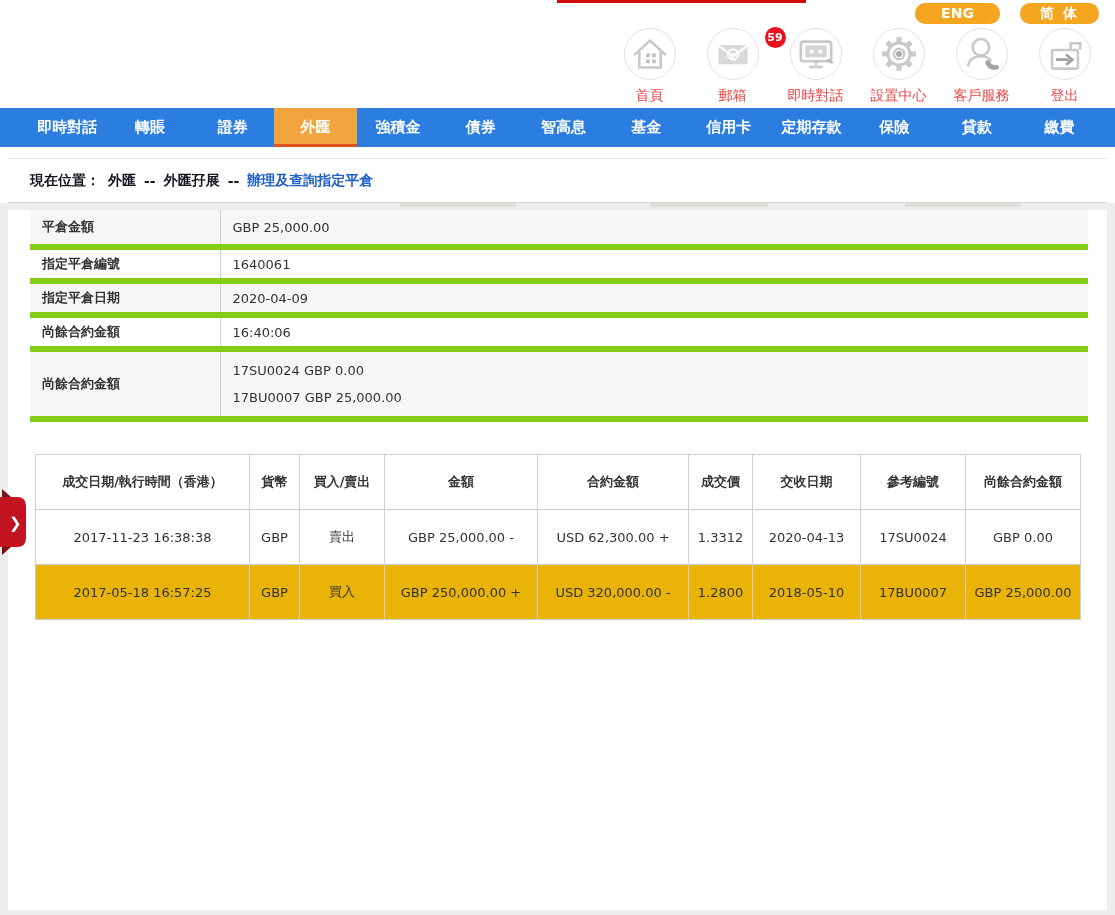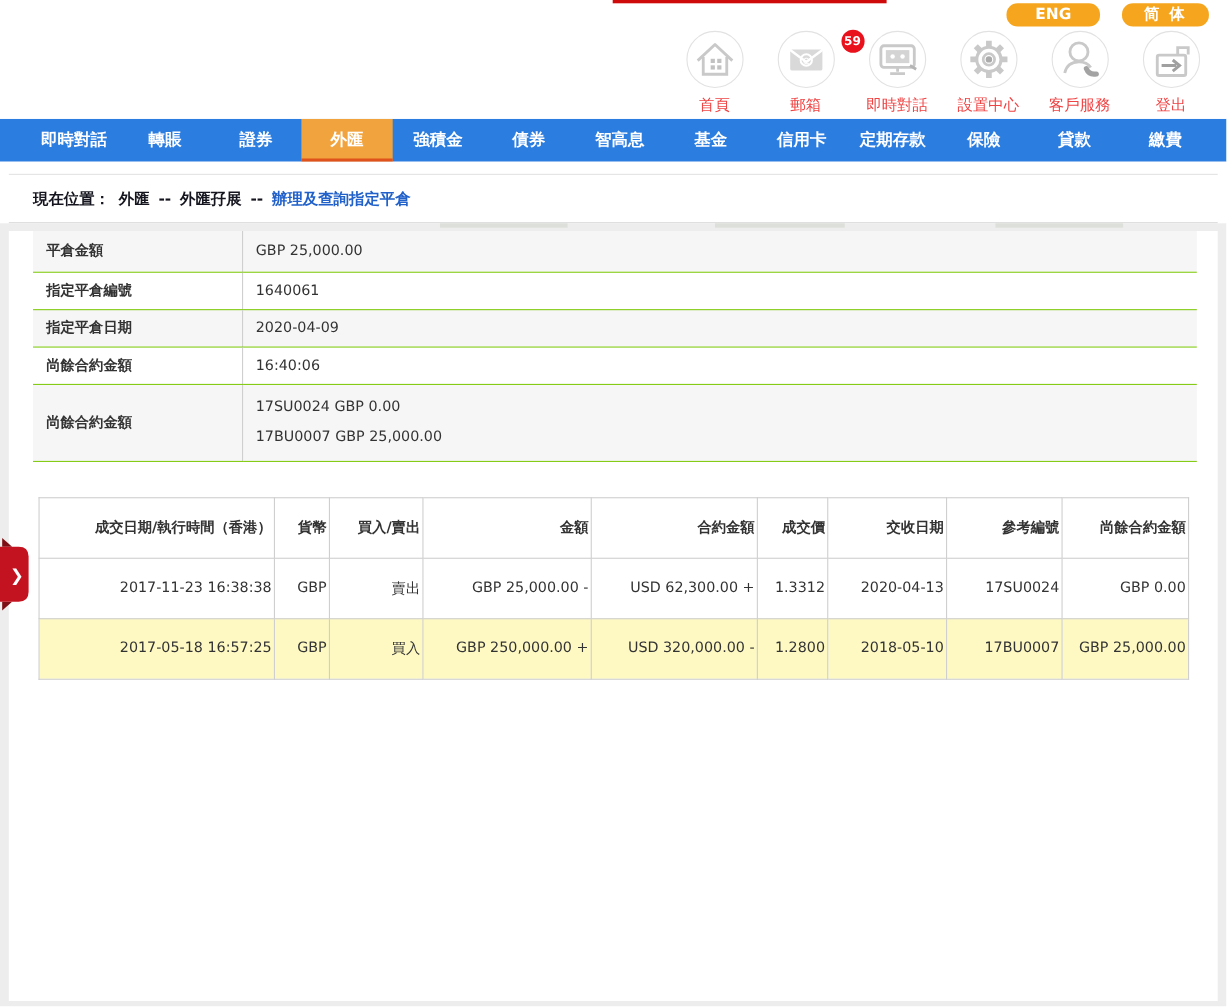--- a/index.html
+++ b/index.html
@@ -74,35 +74,35 @@
 
   .success-bar {
     margin: 7px 27px 0 22px; height: 26px; background: #3c87de;
     color: #fff; font-size: 13px; font-weight: bold;
     line-height: 26px; padding-left: 12px;
   }
 
   table { border-collapse: collapse; font-size: 13px; color: #333; }
 
   .details { margin: 0 27px 0 22px; width: 1058px; table-layout: fixed; }
-  .details td { border-bottom: 1px solid #84cc16; padding-left: 12px; vertical-align: middle; }
+  .details td { border-bottom: 6px solid #84cc16; padding-left: 12px; vertical-align: middle; }
   .details td.lbl { width: 190px; font-weight: bold; border-right: 1px solid #cfcfcf; }
   .details tr.h37 td { height: 37px; }
   .details tr.h34 td { height: 34px; }
   .details tr.h70 td { height: 70px; }
   .details tr.alt { background: #f6f6f6; }
   .details .multiline div { line-height: 20px; margin: 7px 0; }
 
   .txn { margin: 32px 0 0 27px; width: 1045px; table-layout: fixed; }
   .txn th, .txn td {
-    border: 1px solid #cfcfcf; text-align: right; vertical-align: middle;
+    border: 1px solid #cfcfcf; text-align: center; vertical-align: middle;
     height: 34px; padding: 18px 2px; white-space: nowrap;
   }
   .txn th { height: 33px; font-weight: bold; background: #fff; }
-  .txn tr.alt td { background: #fef9c3; }
+  .txn tr.alt td { background: #eab308; }
 
   
   .side-tab { position: absolute; left: 0; top: 487px; width: 28px; height: 70px; cursor: pointer; z-index: 5; }
 </style>
 </head>
 <body>
 
 <div class="header">
   <div class="top-red-line"></div>
 

